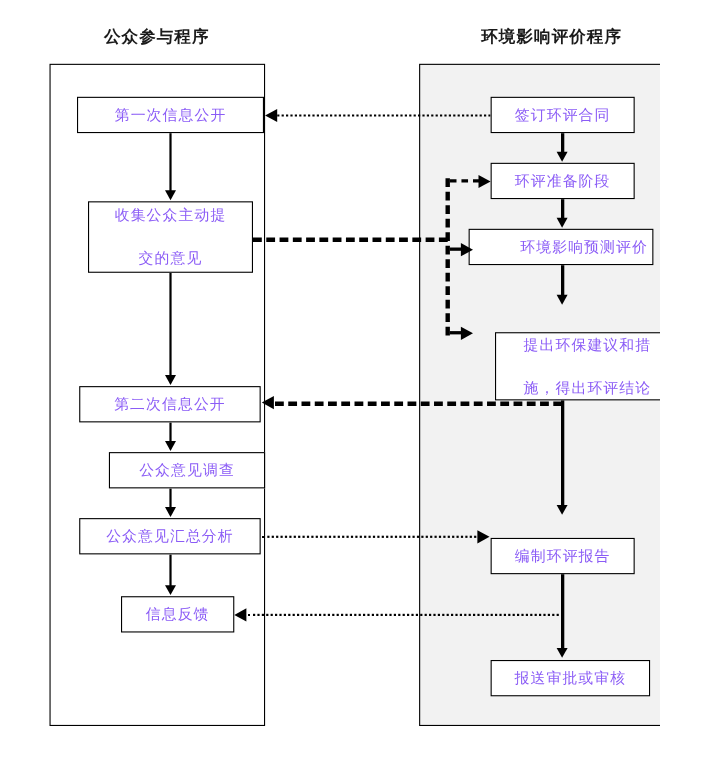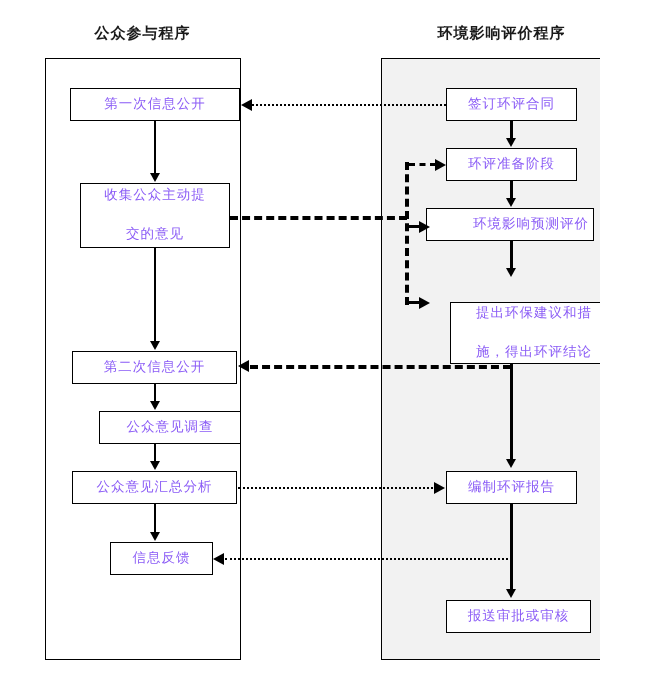--- a/index.html
+++ b/index.html
@@ -5,21 +5,21 @@
   html, body {
     margin: 0;
     padding: 0;
     background: #ffffff;
   }
   #canvas {
     position: relative;
     width: 600px;
     height: 692px;
     background: #ffffff;
-    font-family: Liberation Mono, monospace;
+    font-family: Liberation Sans, sans-serif;
     overflow: hidden;
   }
   .col-title {
     position: absolute;
     font-size: 15px;
     font-weight: bold;
     color: #1a1a1a;
     letter-spacing: 1px;
     white-space: nowrap;
     text-align: center;
@@ -152,21 +152,21 @@
     <span>环境影响预测评价</span>
   </div>
 
   <div class="node" style="left:450px; top:278px; width:168px; height:62px;margin-top:24px;">
     <span>
       <span>提出环保建议和措</span><br>
       <span>施，得出环评结论</span>
     </span>
   </div>
 
-  <div class="node" style="left:446px; top:471px; width:131px; height:33px;">
+  <div class="node" style="left:446px; top:489px; width:131px; height:33px;">
     <span>编制环评报告</span>
   </div>
 
   <div class="node" style="left:446px; top:600px; width:145px; height:33px;">
     <span>报送审批或审核</span>
   </div>
 
   <div class="vline" style="left:153.8px; top:121px; height:53px;"></div>
   <div class="arrowhead-down" style="left:149.5px; top:173px;"></div>
 

